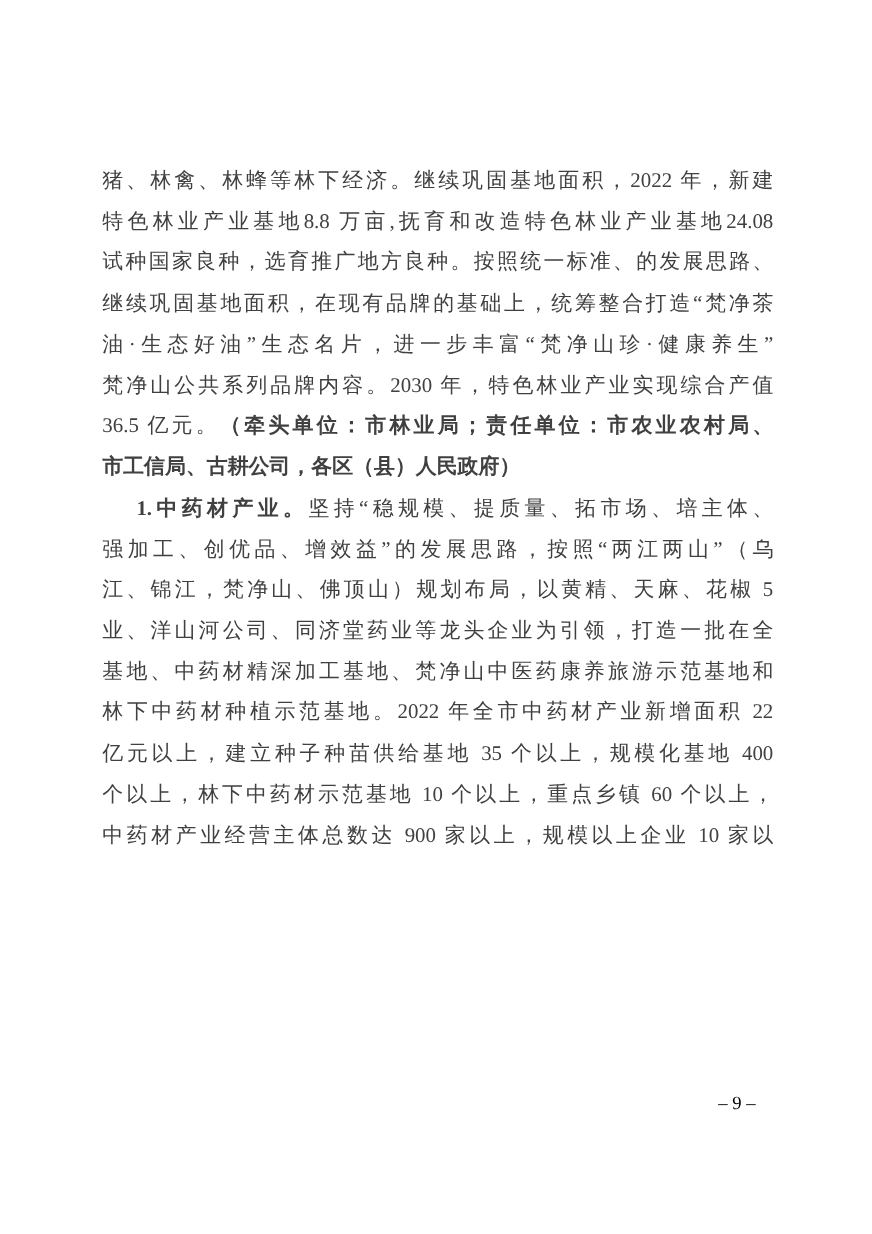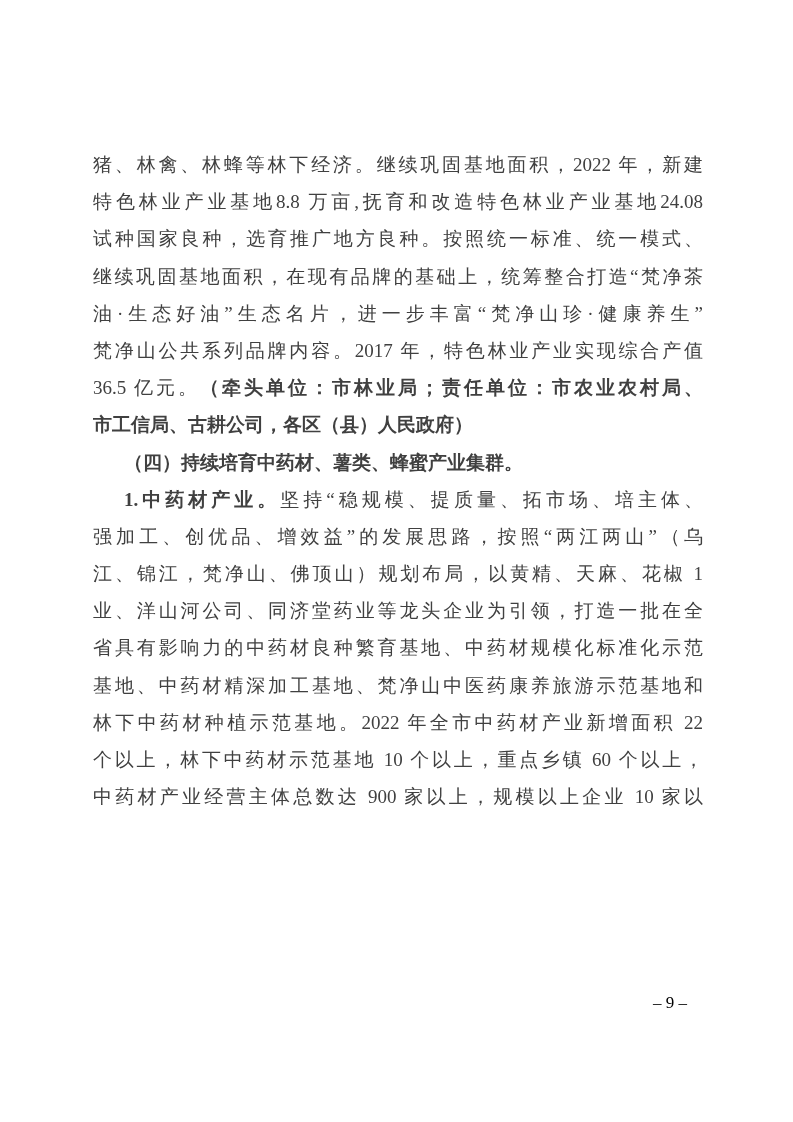--- a/index.html
+++ b/index.html
@@ -63,31 +63,30 @@
     color: #000000;
   }
 </style>
 </head>
 <body>
 
 <div class="page">
   <div class="text-block" id="doc-lines">
       <div class="line"><span class="seg-song">猪、林禽、林蜂等林下经济。继续巩固基地面积，2022 年，新建</span></div>
       <div class="line"><span class="seg-song">特色林业产业基地8.8 万亩,抚育和改造特色林业产业基地24.08</span></div>
-      <div class="line"><span class="seg-song">试种国家良种，选育推广地方良种。按照统一标准、统一模式、</span></div>
+      <div class="line"><span class="seg-song">试种国家良种，选育推广地方良种。按照统一标准、的发展思路、</span></div>
       <div class="line"><span class="seg-song">继续巩固基地面积，在现有品牌的基础上，统筹整合打造“梵净茶</span></div>
       <div class="line"><span class="seg-song">油·生态好油”生态名片，进一步丰富“梵净山珍·健康养生”</span></div>
-      <div class="line"><span class="seg-song">梵净山公共系列品牌内容。2017 年，特色林业产业实现综合产值</span></div>
+      <div class="line"><span class="seg-song">梵净山公共系列品牌内容。2030 年，特色林业产业实现综合产值</span></div>
       <div class="line"><span class="seg-song">36.5 亿元。</span><span class="seg-hei">（牵头单位：市林业局；责任单位：市农业农村局、</span></div>
       <div class="line left-last"><span class="seg-hei">市工信局、古耕公司，各区（县）人民政府）</span></div>
-      <div class="line left-last indent"><span class="seg-songbold">（四）持续培育中药材、薯类、蜂蜜产业集群。</span></div>
       <div class="line indent"><span class="seg-songbold">1.中药材产业。</span><span class="seg-song">坚持“稳规模、提质量、拓市场、培主体、</span></div>
       <div class="line"><span class="seg-song">强加工、创优品、增效益”的发展思路，按照“两江两山”（乌</span></div>
-      <div class="line"><span class="seg-song">江、锦江，梵净山、佛顶山）规划布局，以黄精、天麻、花椒 1</span></div>
+      <div class="line"><span class="seg-song">江、锦江，梵净山、佛顶山）规划布局，以黄精、天麻、花椒 5</span></div>
       <div class="line"><span class="seg-song">业、洋山河公司、同济堂药业等龙头企业为引领，打造一批在全</span></div>
-      <div class="line"><span class="seg-song">省具有影响力的中药材良种繁育基地、中药材规模化标准化示范</span></div>
       <div class="line"><span class="seg-song">基地、中药材精深加工基地、梵净山中医药康养旅游示范基地和</span></div>
       <div class="line"><span class="seg-song">林下中药材种植示范基地。2022 年全市中药材产业新增面积 22</span></div>
+      <div class="line"><span class="seg-song">亿元以上，建立种子种苗供给基地 35 个以上，规模化基地 400</span></div>
       <div class="line"><span class="seg-song">个以上，林下中药材示范基地 10 个以上，重点乡镇 60 个以上，</span></div>
       <div class="line"><span class="seg-song">中药材产业经营主体总数达 900 家以上，规模以上企业 10 家以</span></div>
     </div>
   <div class="page-number">– 9 –</div>
 </div>
 
 </body></html>

